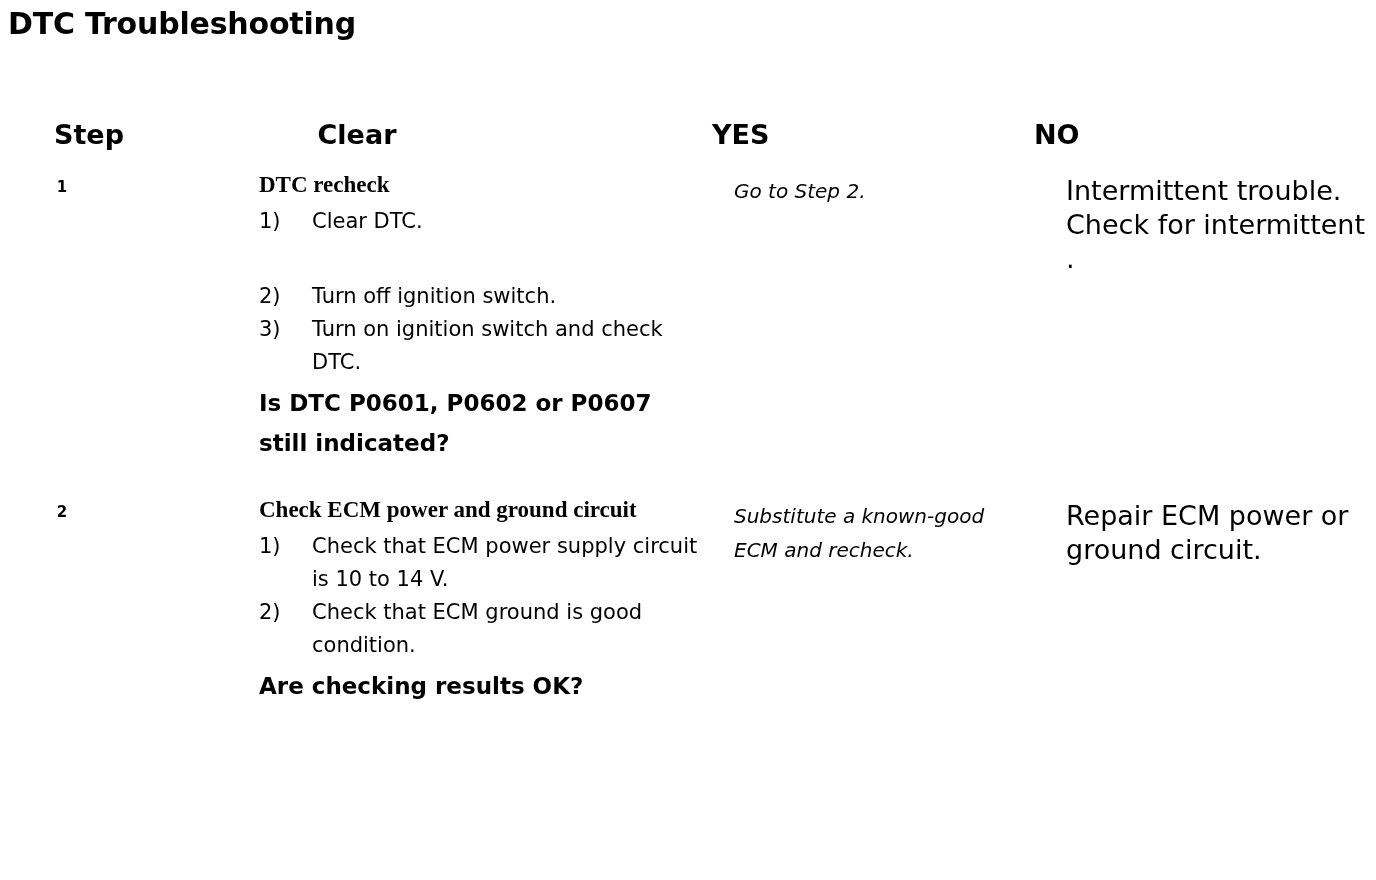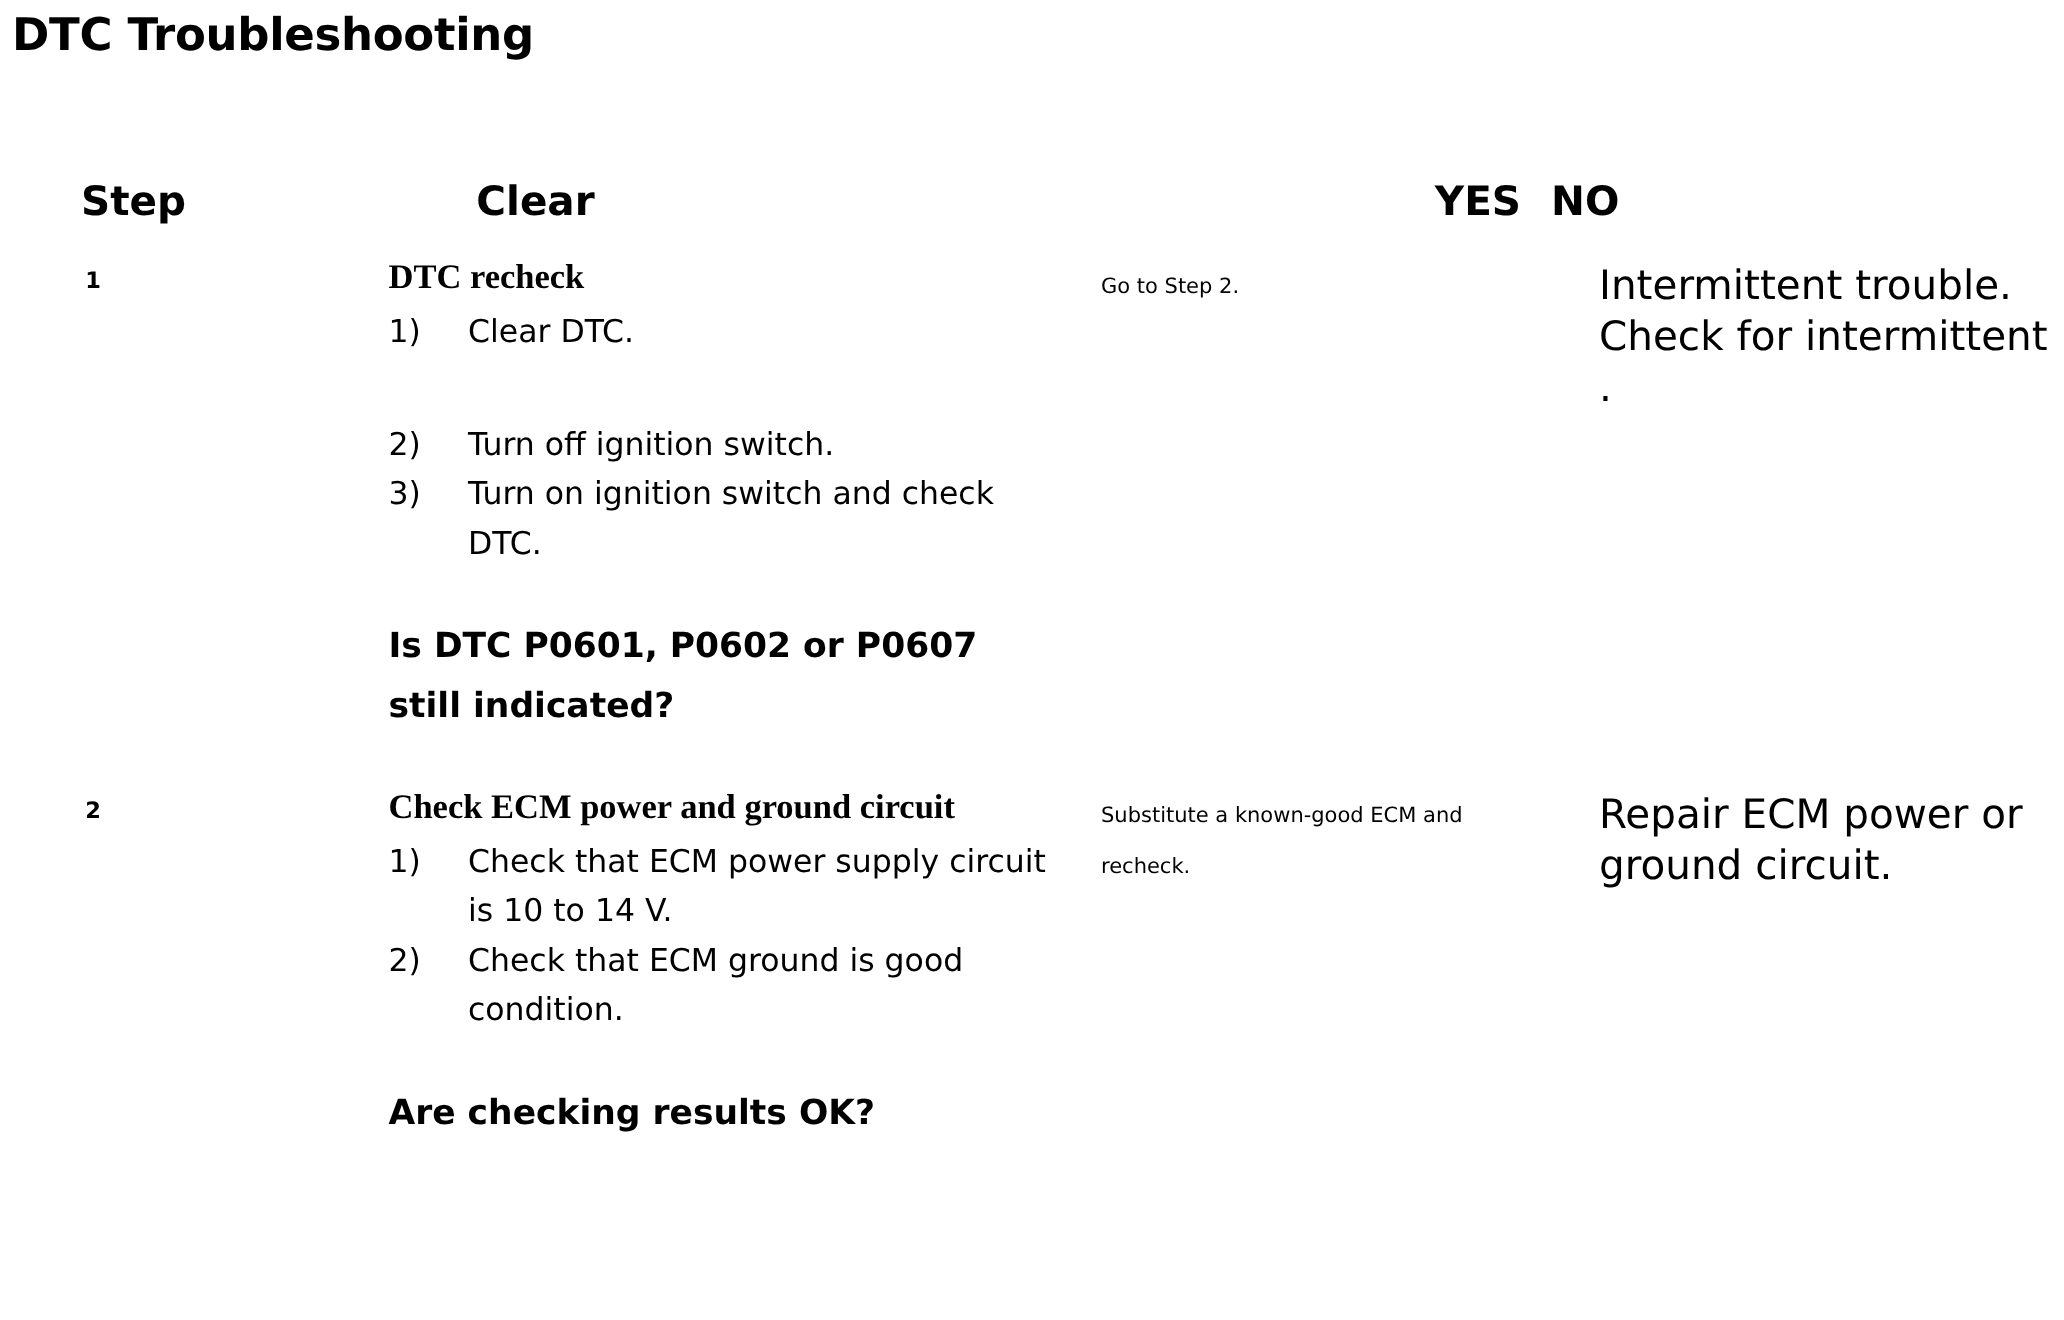--- a/index.html
+++ b/index.html
@@ -51,21 +51,21 @@
 
   .dtc-table th {
     font-size: 27px;
     font-weight: bold;
     padding: 0 0 14px 0;
     vertical-align: top;
     line-height: 34px;
   }
   .th-step   { text-align: right; }
   .th-action { text-align: center; padding-right: 122px !important; }
-  .th-yes    { text-align: right; padding-right: 20px !important; }
+  .th-yes    { text-align: left; padding-right: 20px !important; }
   .th-no     { text-align: left; padding-right: 30px !important; }
 
   .dtc-table td {
     vertical-align: top;
     padding: 0;
   }
 
   
   .cell-step {
     text-align: center;
@@ -108,30 +108,31 @@
     width: 40px;
     text-align: left;
     font-size: 21px;
     line-height: 33px;
   }
   .action-list li.spaced { margin-top: 42px; }
   .action-question {
     font-size: 23px;
     font-weight: bold;
     line-height: 40px;
-    margin-top: 32px;
+    margin-top: 4px;
   }
 
   
   .cell-yes {
     padding-left: 22px !important;
     padding-right: 24px !important;
-    font-size: 14px;
+    font-size: 20px;
     line-height: 34px;
     padding-top: 8px !important;
+    font-style: italic;
   }
   .cell-no {
     padding-left: 32px !important;
     padding-right: 10px !important;
     font-size: 27px;
     line-height: 34px;
     padding-top: 8px !important;
   }
   .answer-line { display: block; white-space: pre-wrap; }
 

